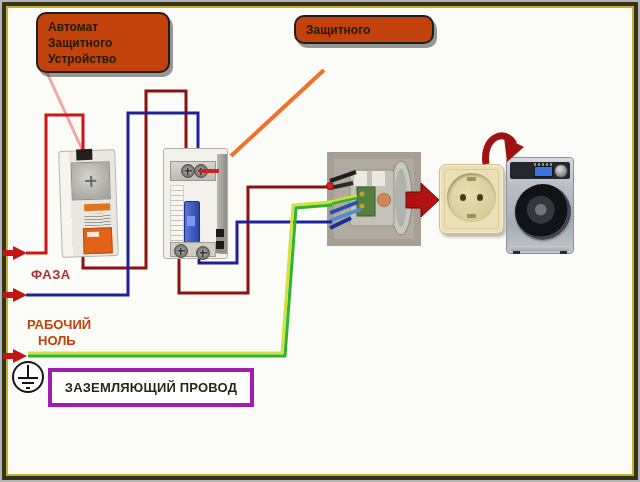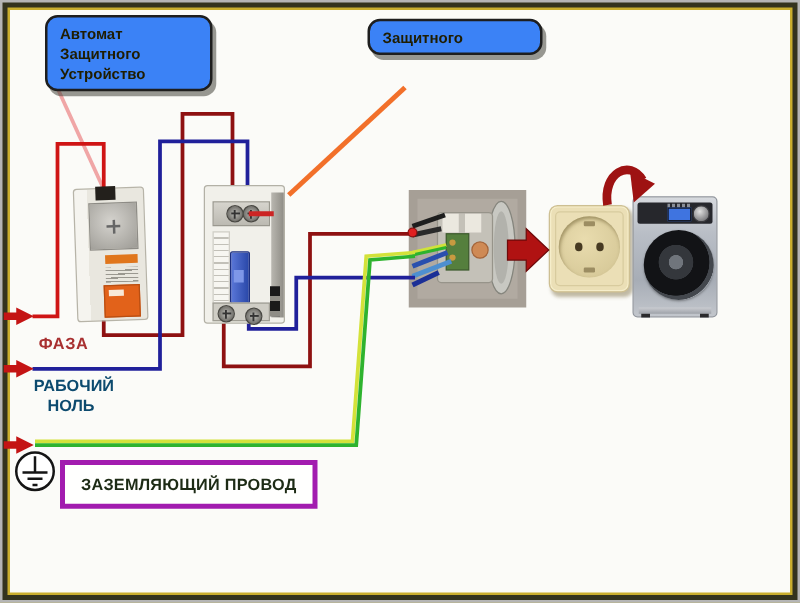--- a/index.html
+++ b/index.html
@@ -8,32 +8,32 @@
     background:#fbfbf8;
     box-shadow:inset 0 0 0 2px #b5b5b5, inset 0 0 0 6px #33331e, inset 0 0 0 8px #c9ae2e;
     font-family:"Liberation Sans",sans-serif;
   }
   svg{position:absolute;left:0;top:0;}
   #wire-layer{z-index:1;}
   #arrow-layer{z-index:4;pointer-events:none;}
 
   
   .callout{
-    position:absolute;z-index:5;background:#3b82f6;border:2px solid #1e1e1e;
+    position:absolute;z-index:5;background:#c2410c;border:2px solid #1e1e1e;
     border-radius:10px;box-shadow:3px 4px 0 rgba(70,70,60,.55);
     padding:5px 8px 4px 10px;font-weight:bold;font-size:12px;line-height:16px;color:#201d00;
   }
   #callout-breaker{left:36px;top:12px;width:112px;}
   #callout-rcd{left:294px;top:15px;width:118px;}
   .callout div{white-space:nowrap;}
 
   
   .lbl{position:absolute;z-index:5;font-weight:bold;}
   #lbl-phase{left:31px;top:267px;font-size:13px;color:#a83030;letter-spacing:.5px;}
-  #lbl-neutral{left:27px;top:301px;font-size:13px;line-height:16px;color:#0c4a6e;}
+  #lbl-neutral{left:27px;top:317px;font-size:13px;line-height:16px;color:#c2410c;}
   #lbl-neutral .l2{display:block;padding-left:11px;}
   #ground-box{
     position:absolute;z-index:5;left:48px;top:368px;width:198px;height:31px;
     background:#fffffe;border:4px solid #a21caf;
     display:flex;align-items:center;justify-content:center;
     font-size:13px;font-weight:bold;color:#1d2b15;letter-spacing:.2px;
   }
 
   
   .breaker{position:absolute;z-index:2;left:60px;top:150px;width:55px;height:105px;

